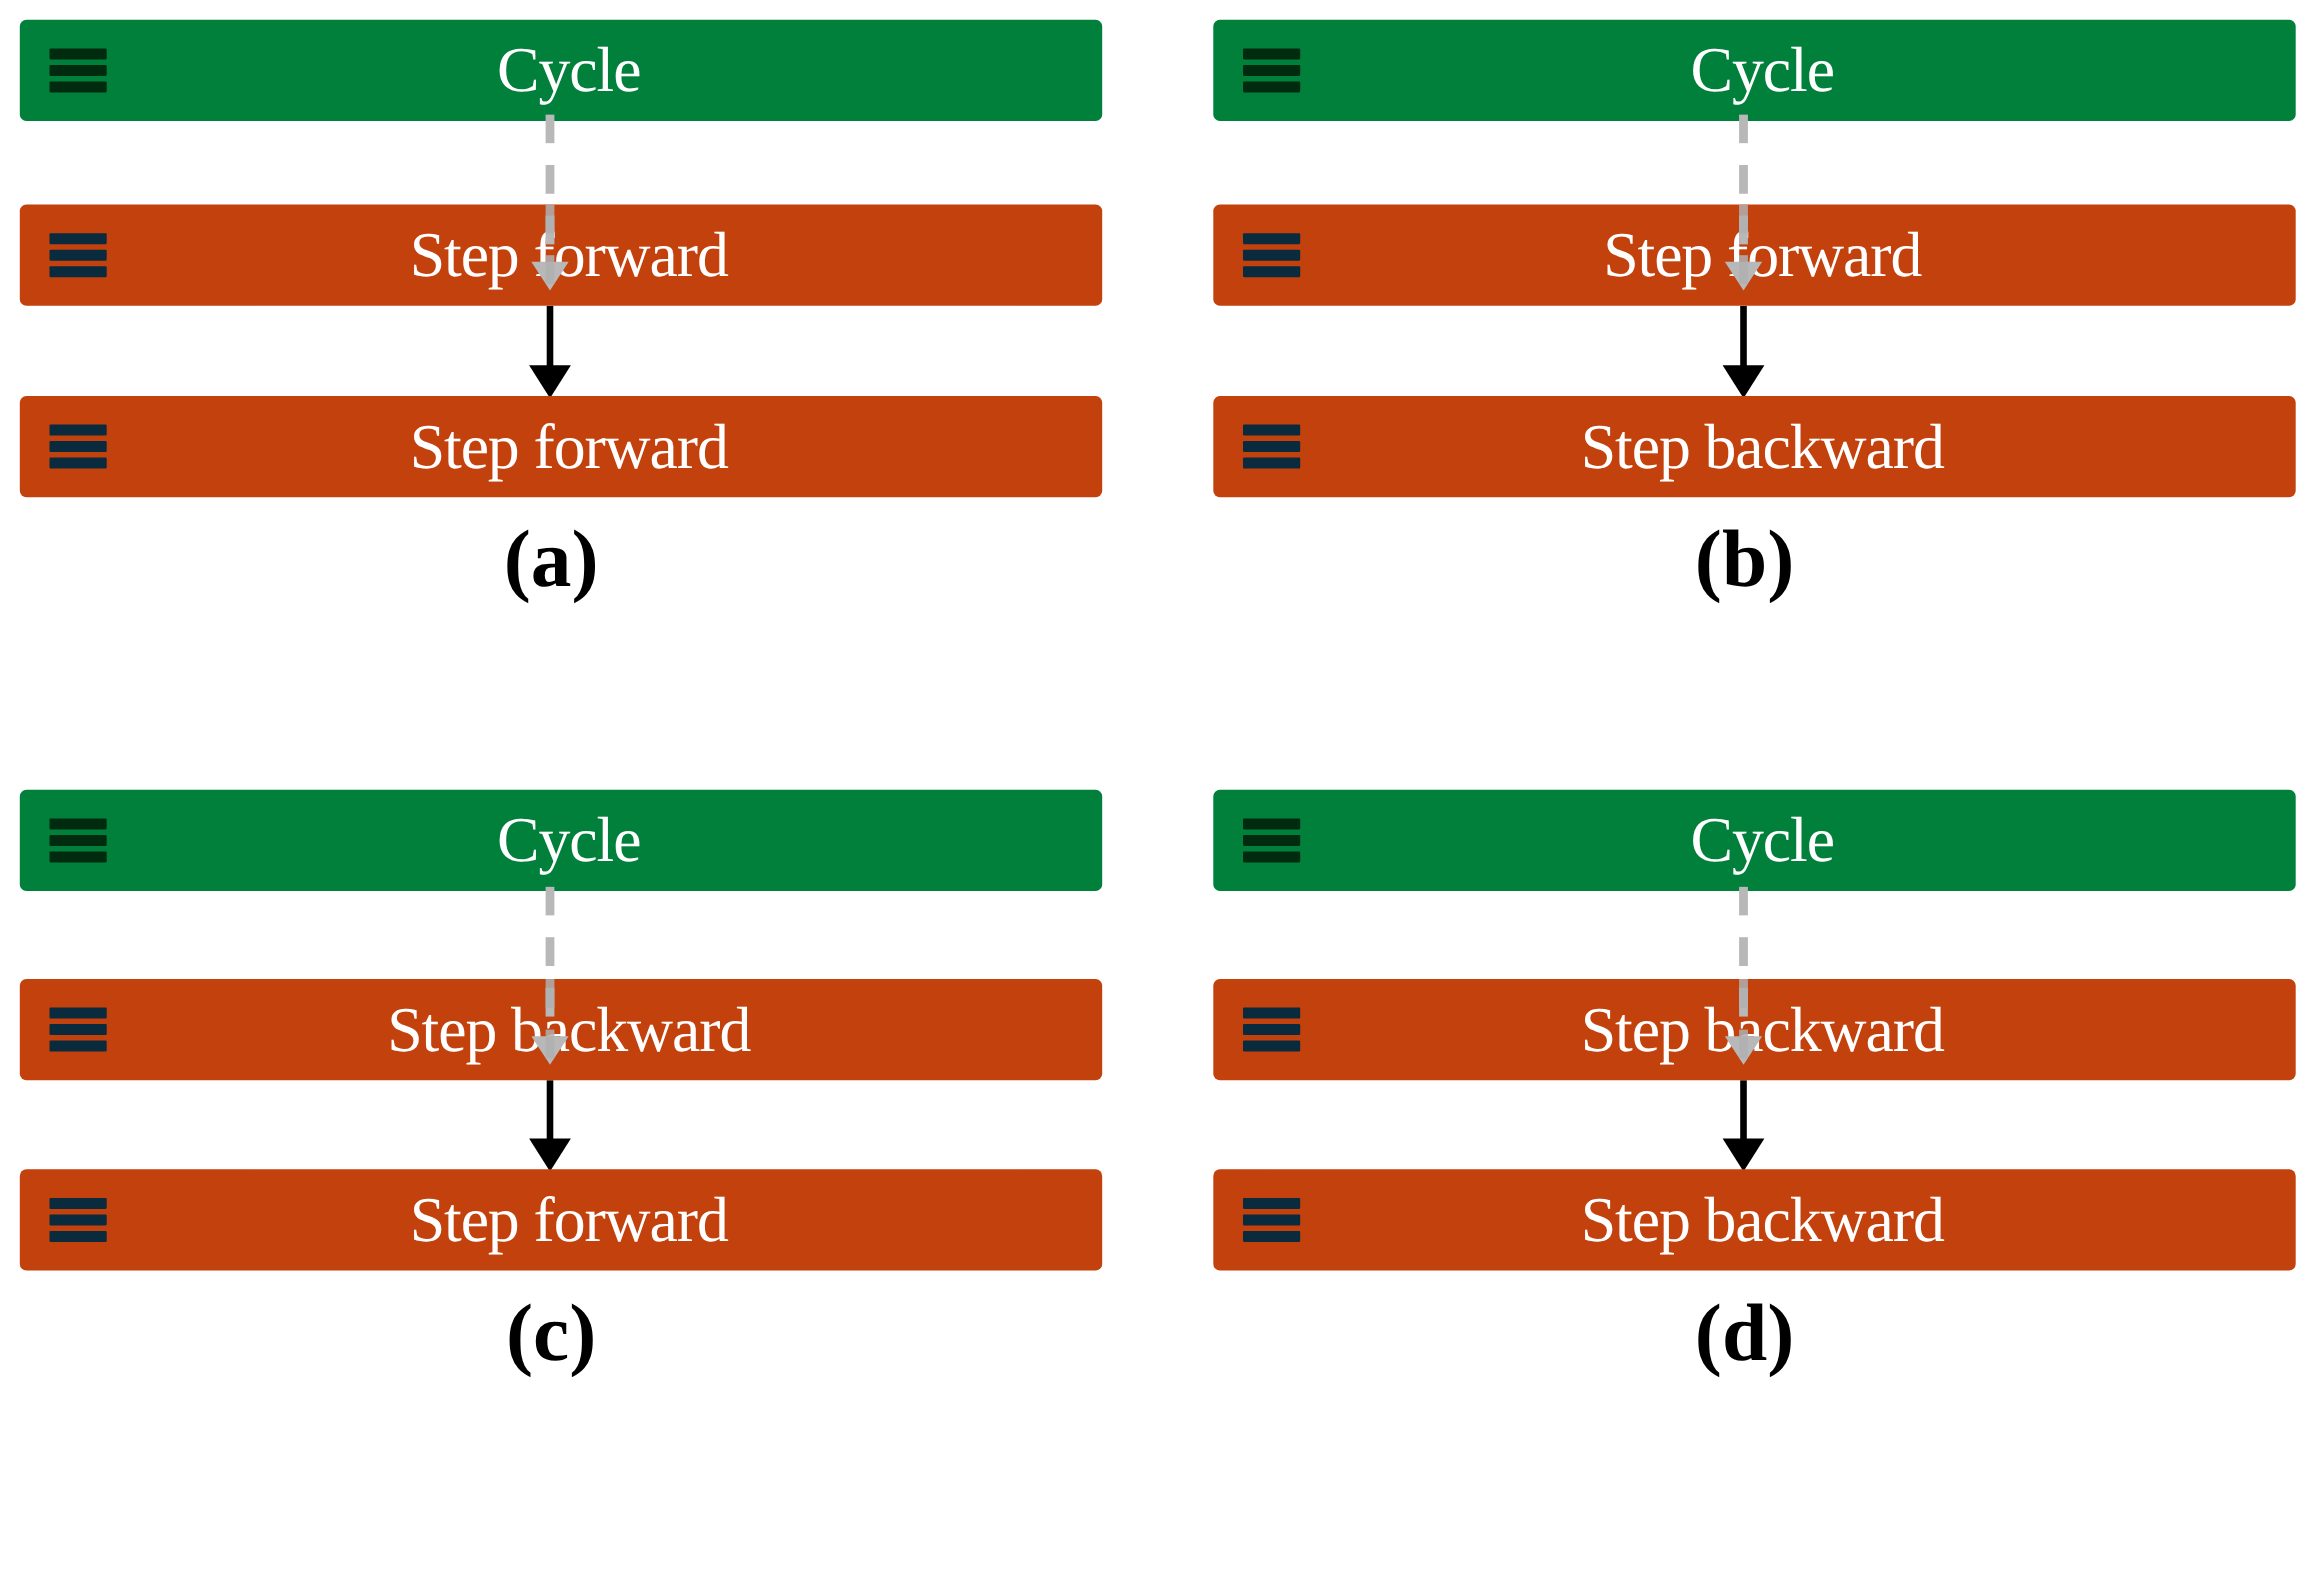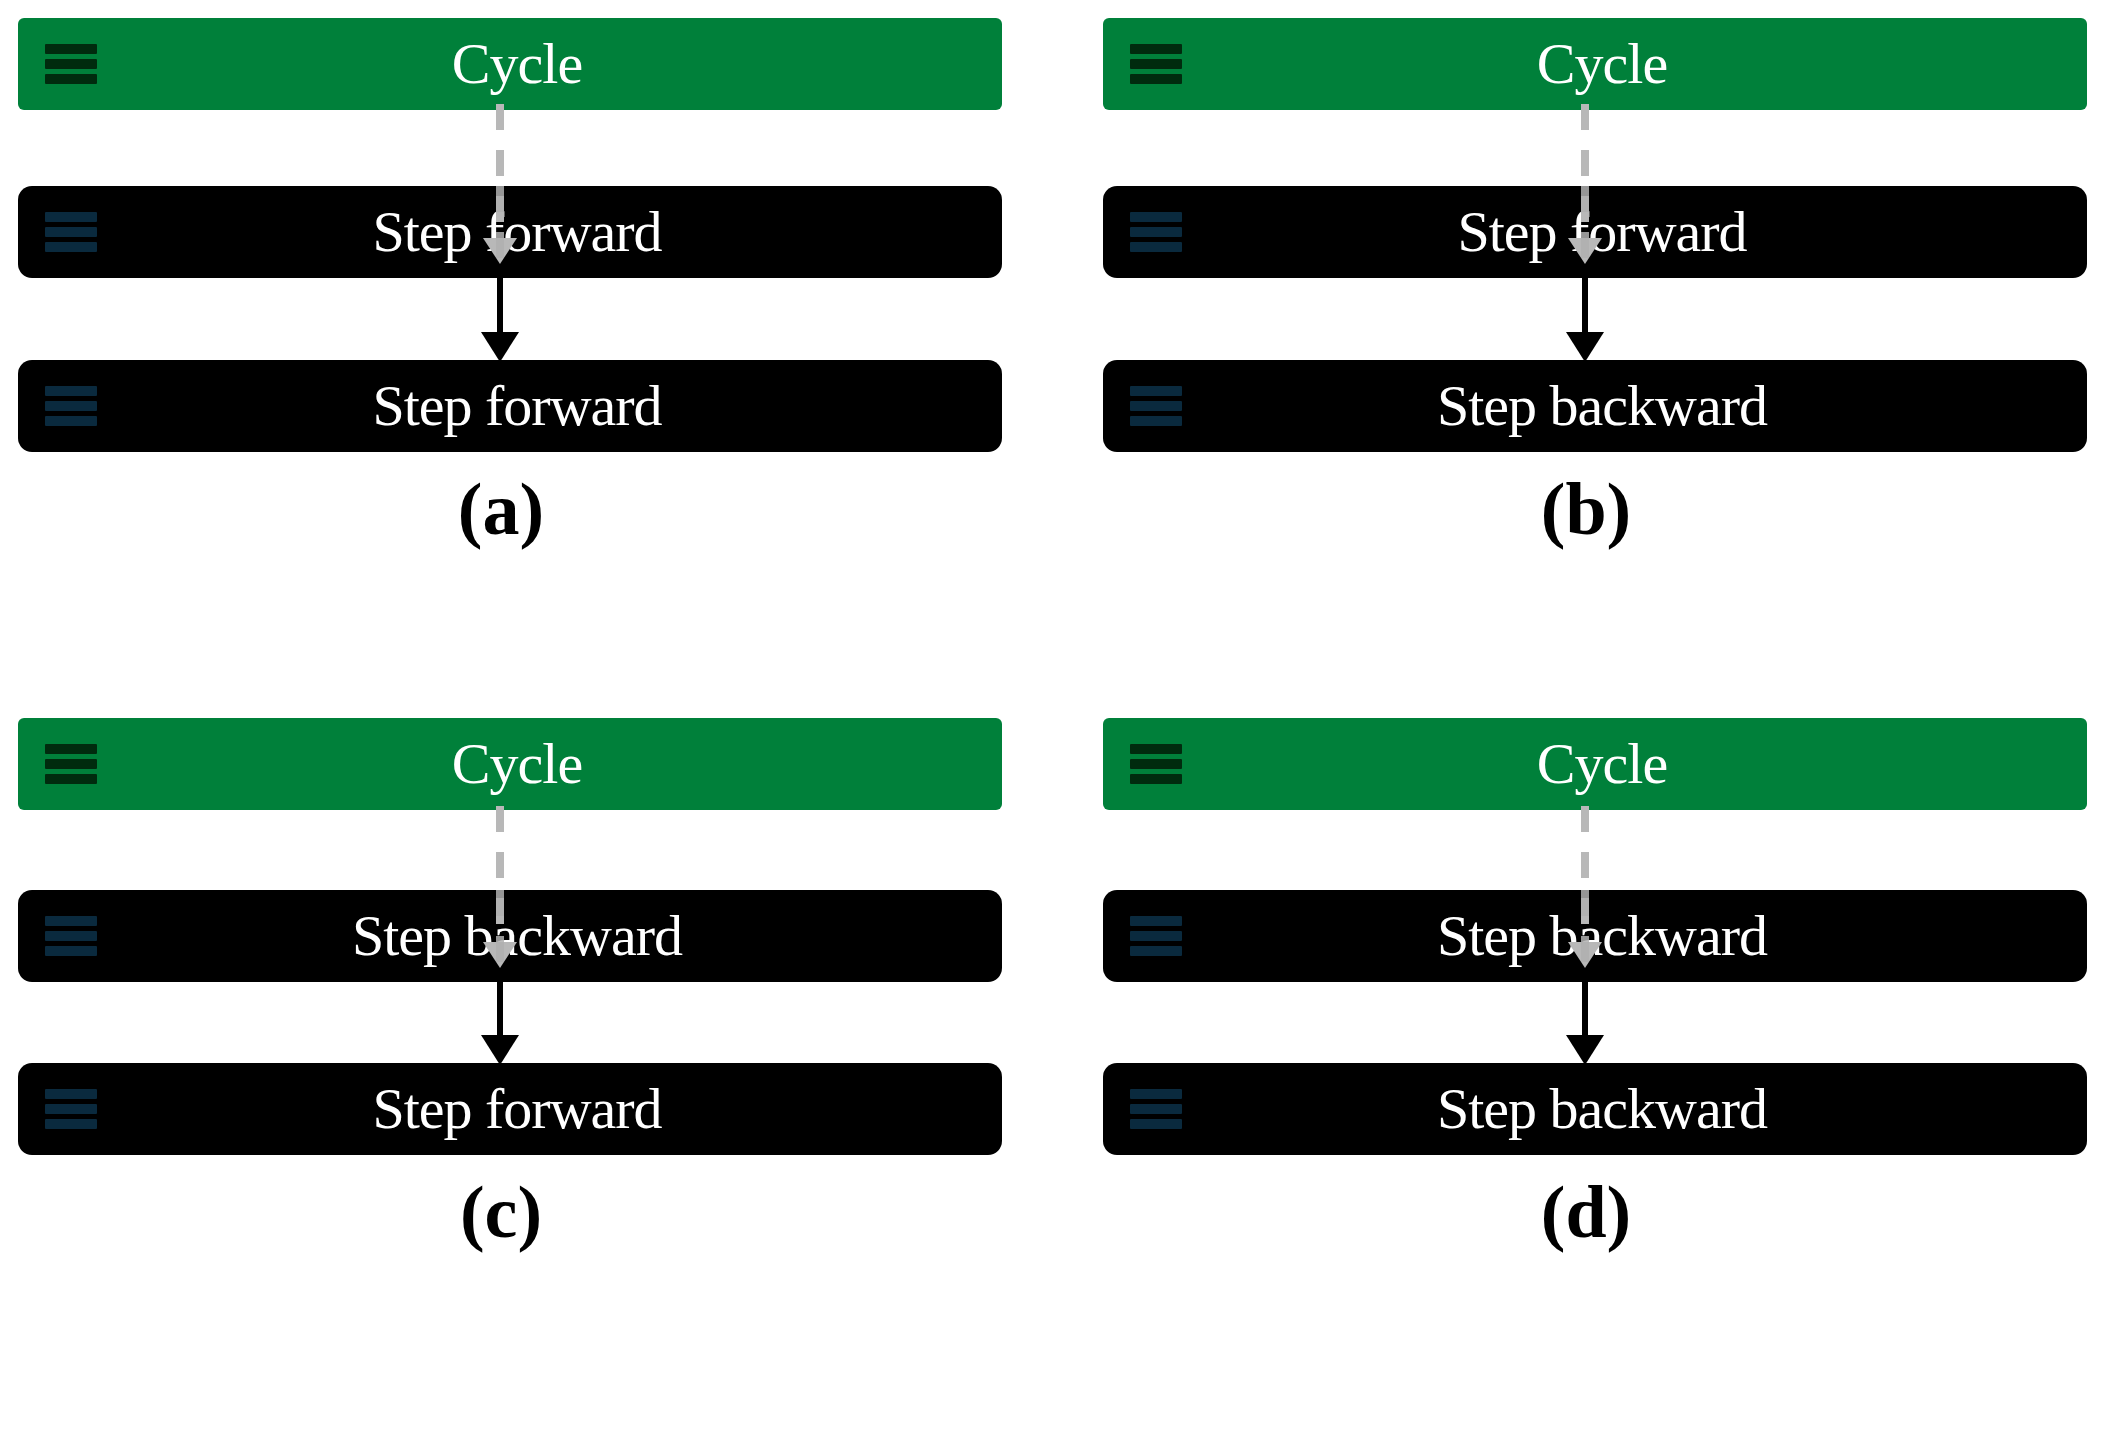--- a/index.html
+++ b/index.html
@@ -35,21 +35,21 @@
     left: 18px;
     width: 984px;
     height: 92px;
     border-radius: 6px;
     box-sizing: border-box;
     display: flex;
     align-items: center;
     z-index: 3;
   }
   .node.green { background: #00803a; }
-  .node.blue  { background: #000000; border-radius: 14px; }
+  .node.blue  { background: #c2410c; }
 
   .node-row-1 { top: 18px;  }
   .node-row-2 { top: 186px; }
   .node-row-3 { top: 360px; }
 
   
   .node-rowc-1 { top: 18px;  }
   .node-rowc-2 { top: 190px; }
   .node-rowc-3 { top: 363px; }
 

